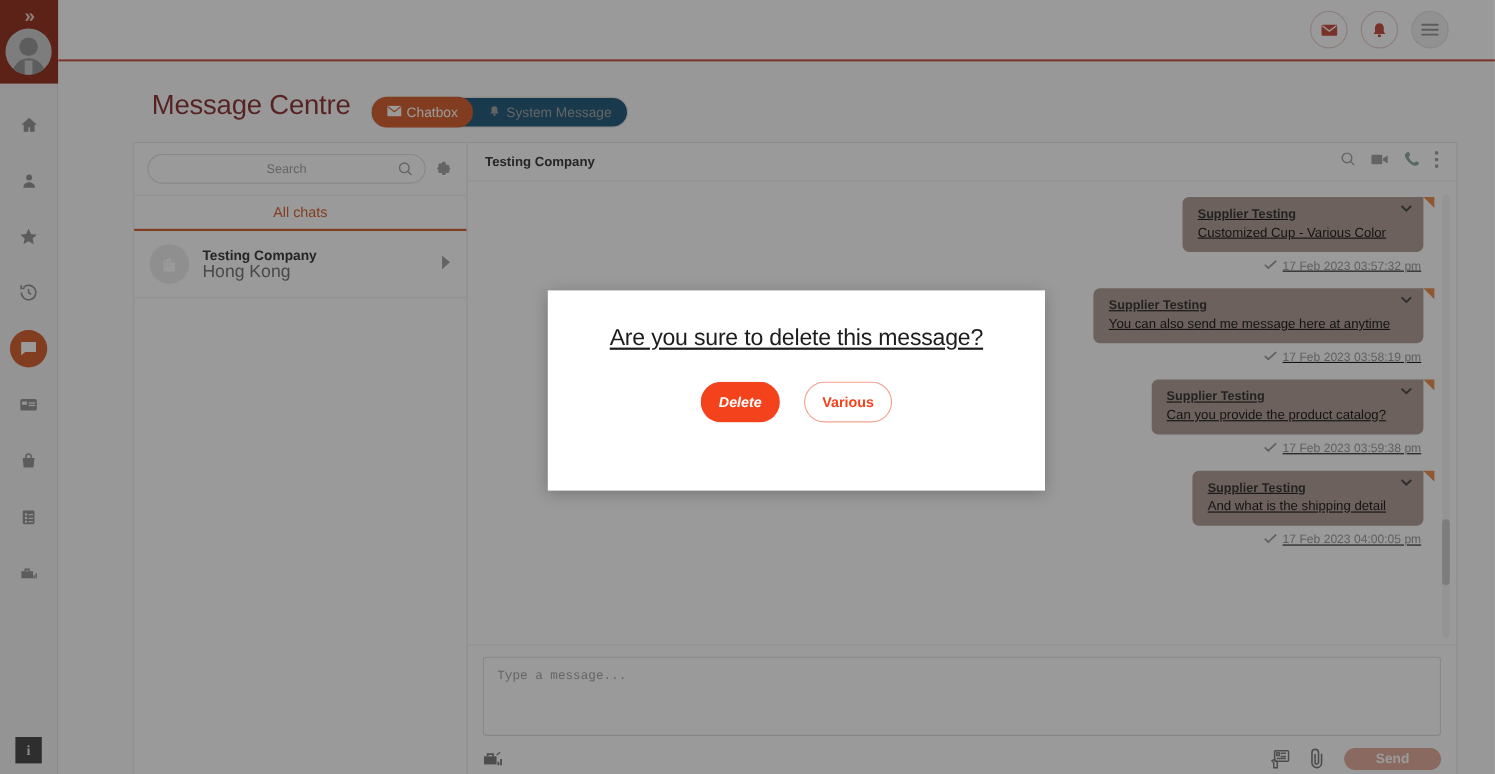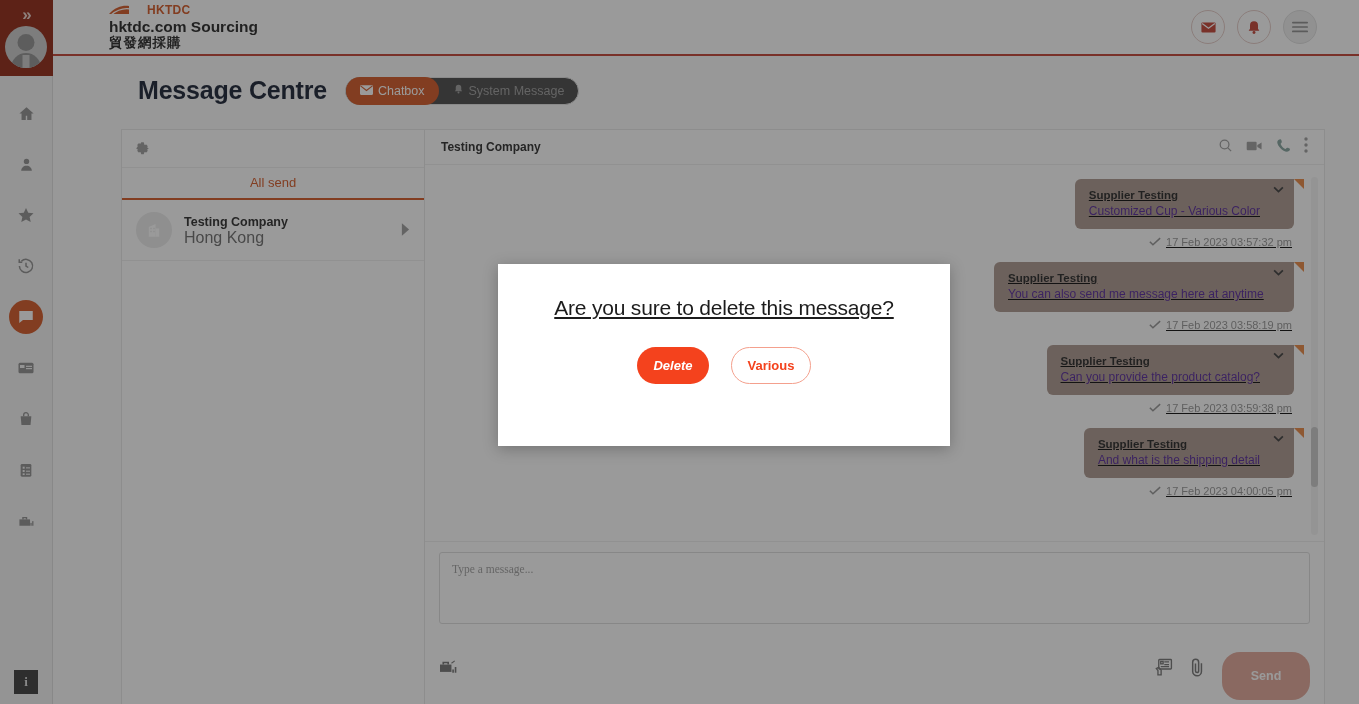--- a/index.html
+++ b/index.html
@@ -66,24 +66,24 @@
     width: 34px; height: 34px; border-radius: 50%;
     border: 1px solid #e3c9c4; background: #ffffff;
     display: flex; align-items: center; justify-content: center; color: #c0392b;
   }
   .hbtn.solid { background: #eeeeee; border-color: #dddddd; color: #8a8a8a; }
 
   
   .content { position: absolute; left: 53px; top: 56px; right: 0; bottom: 0; background: #fbfbfb; }
 
   .page-title-row { display: flex; align-items: center; gap: 18px; padding: 20px 0 14px 85px; }
-  .page-title { font-size: 25px; font-weight: bold; color: #0f172a; letter-spacing: -.2px; }
+  .page-title { font-size: 25px; font-weight: normal; color: #7f1d1d; letter-spacing: -.2px; }
   .seg {
     display: flex; align-items: center; border: 1px solid #e0e0e0;
-    border-radius: 16px; background: #404040; height: 28px; padding: 0;
+    border-radius: 16px; background: #0c4a6e; height: 28px; padding: 0; margin-top: 12px;
   }
   .seg-item {
     display: flex; align-items: center; gap: 5px; height: 28px; padding: 0 14px;
     font-size: 12.5px; color: #9a9a9a; border-radius: 16px;
   }
   .seg-item.active { background: #d2501b; color: #ffffff; }
 
   
   .chat-shell {
     position: absolute; left: 68px; top: 73px; width: 1204px; height: 580px;
@@ -137,43 +137,43 @@
     border-radius: 6px; padding: 8px 34px 9px 14px; max-width: 300px;
     border-top-right-radius: 0;
   }
   .bubble-fold {
     position: absolute; right: -0px; top: 0;
     width: 0; height: 0; border-left: 10px solid transparent; border-top: 10px solid #e8833c;
     transform: translateX(10px);
   }
   .bubble-chev { position: absolute; right: 10px; top: 7px; color: #333333; display: flex; }
   .bubble-sender { font-size: 11.5px; font-weight: bold; line-height: 16px; }
-  .bubble-text { font-size: 12px; line-height: 17px; color: #4c1d95; white-space: nowrap; }
+  .bubble-text { font-size: 12px; line-height: 17px; color: #000000; white-space: nowrap; }
   .msg-time { display: flex; align-items: center; gap: 5px; font-size: 11px; color: #909090; margin-top: 7px; margin-right: 2px; }
 
   .scrollbar { position: absolute; right: 6px; top: 12px; bottom: 6px; width: 7px; background: #f4f4f4; border-radius: 4px; }
   .scroll-thumb { position: absolute; left: 0; bottom: 48px; width: 7px; height: 60px; background: #c8c8c8; border-radius: 4px; }
 
   
   .composer { border-top: 1px solid #eeeeee; padding: 10px 14px 8px; }
   .composer-box {
     height: 72px; border: 1px solid #dcdcdc; border-radius: 3px; padding: 10px 12px;
   }
   .composer-box textarea {
     width: 100%; height: 100%; border: 0; outline: 0; resize: none;
-    font-family: Liberation Serif, serif; font-size: 11.5px; color: #444;
+    font-family: Liberation Mono, monospace; font-size: 11.5px; color: #444;
   }
   .composer-box textarea::placeholder { color: #9b9b9b; }
   .composer-bar { display: flex; align-items: center; margin-top: 10px; }
   .composer-left { color: #6f6f6f; display: flex; }
   .composer-right { margin-left: auto; display: flex; align-items: center; gap: 16px; }
   .composer-right .c-ico { color: #6f6f6f; display: flex; }
   .send-btn {
     background: #e0a394; color: #ffffff; border: 0; border-radius: 18px;
-    width: 88px; height: 48px; font-size: 12.5px; font-weight: bold; font-family: inherit; margin-top: 18px;
+    width: 88px; height: 20px; font-size: 12.5px; font-weight: bold; font-family: inherit;
   }
 
   
   .overlay { position: absolute; inset: 0; background: rgba(40,40,40,0.47); }
   .modal {
     position: absolute; left: 498px; top: 264px; width: 452px; height: 182px;
     background: #ffffff; box-shadow: 0 3px 14px rgba(0,0,0,.25);
     display: flex; flex-direction: column; align-items: center;
   }
   .modal-title { font-size: 21px; color: #1c1c1c; margin-top: 32px; letter-spacing: -.2px; text-decoration: underline; }
@@ -260,33 +260,20 @@
             <path d="M7 9V6.5h5V9" fill="none" stroke="currentColor" stroke-width="2"></path>
             <rect x="17.5" y="14" width="1.8" height="4"></rect>
             <rect x="20" y="11.5" width="1.8" height="6.5"></rect>
           </svg>
       </div>
     </div>
     <div class="rail-bottom">i</div>
   </div>
 
   <div class="header">
-    <div class="brand">
-      <div class="brand-logo">
-        <span class="brand-swoosh">
-          <svg width="34" height="11" viewBox="0 0 34 11">
-              <path d="M0 9 C6 2, 14 0, 20 1 L20 9 Z" fill="#d2501b"></path>
-              <path d="M2 10 C9 4, 16 3, 22 4" stroke="#ffffff" stroke-width="1.4" fill="none"></path>
-            </svg>
-        </span>
-        <span class="brand-hktdc">HKTDC</span>
-      </div>
-      <div class="brand-name">hktdc.com Sourcing</div>
-      <div class="brand-cn">貿發網採購</div>
-    </div>
     <div class="header-actions">
       <div class="hbtn">
         <svg width="17" height="17" viewBox="0 0 24 24" fill="currentColor">
             <rect x="2" y="5" width="20" height="14" rx="1.5"></rect>
             <path d="M3 6.2 12 13l9-6.8" fill="none" stroke="#ffffff" stroke-width="1.8"></path>
           </svg>
       </div>
       <div class="hbtn">
         <svg width="16" height="17" viewBox="0 0 24 24" fill="currentColor">
             <path d="M12 2.5a6 6 0 0 1 6 6V14l2 3H4l2-3V8.5a6 6 0 0 1 6-6z"></path>
@@ -325,27 +312,36 @@
           </span>
           <span>System Message</span>
         </div>
       </div>
     </div>
 
     <div class="chat-shell">
 
       <div class="chat-list">
         <div class="search-row">
+          <div class="search-box">
+            <input type="text" placeholder="Search" style="">
+            <span class="search-ico">
+              <svg width="15" height="15" viewBox="0 0 24 24" fill="none" stroke="currentColor" stroke-width="2">
+                  <circle cx="10.5" cy="10.5" r="7"></circle>
+                  <path d="M15.8 15.8 21 21"></path>
+                </svg>
+            </span>
+          </div>
           <span class="gear">
             <svg width="17" height="17" viewBox="0 0 24 24" fill="currentColor">
                 <path d="M12 8.2a3.8 3.8 0 1 0 0 7.6 3.8 3.8 0 0 0 0-7.6zm9 3.8-2.2-1.2.5-2.4-2-2-2.4.5L13.7 3h-3.4L9.1 5.2l-2.4-.5-2 2 .5 2.4L3 12l2.2 1.2-.5 2.4 2 2 2.4-.5 1.2 2.9h3.4l1.2-2.9 2.4.5 2-2-.5-2.4z"></path>
               </svg>
           </span>
         </div>
-        <div class="all-chats">All send</div>
+        <div class="all-chats">All chats</div>
         <div class="chat-item">
           <div class="chat-avatar">
             <svg width="18" height="18" viewBox="0 0 24 24" fill="#ffffff">
                 <path d="M5 21V8l9-4v17z"></path>
                 <rect x="14" y="10" width="5" height="11"></rect>
                 <rect x="7" y="9" width="2" height="2" fill="#eaeaea"></rect>
                 <rect x="11" y="9" width="2" height="2" fill="#eaeaea"></rect>
                 <rect x="7" y="13" width="2" height="2" fill="#eaeaea"></rect>
                 <rect x="11" y="13" width="2" height="2" fill="#eaeaea"></rect>
               </svg>

